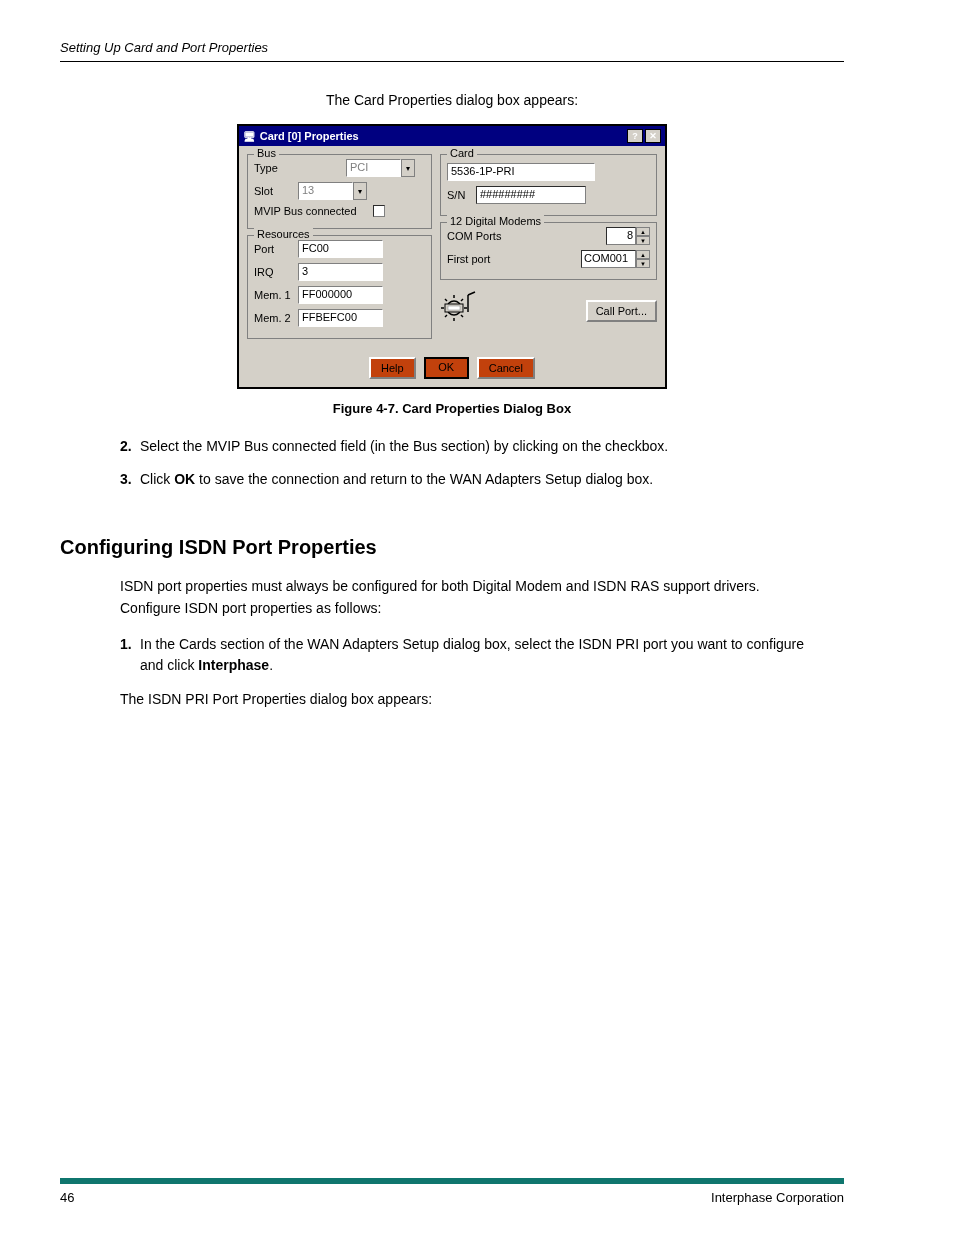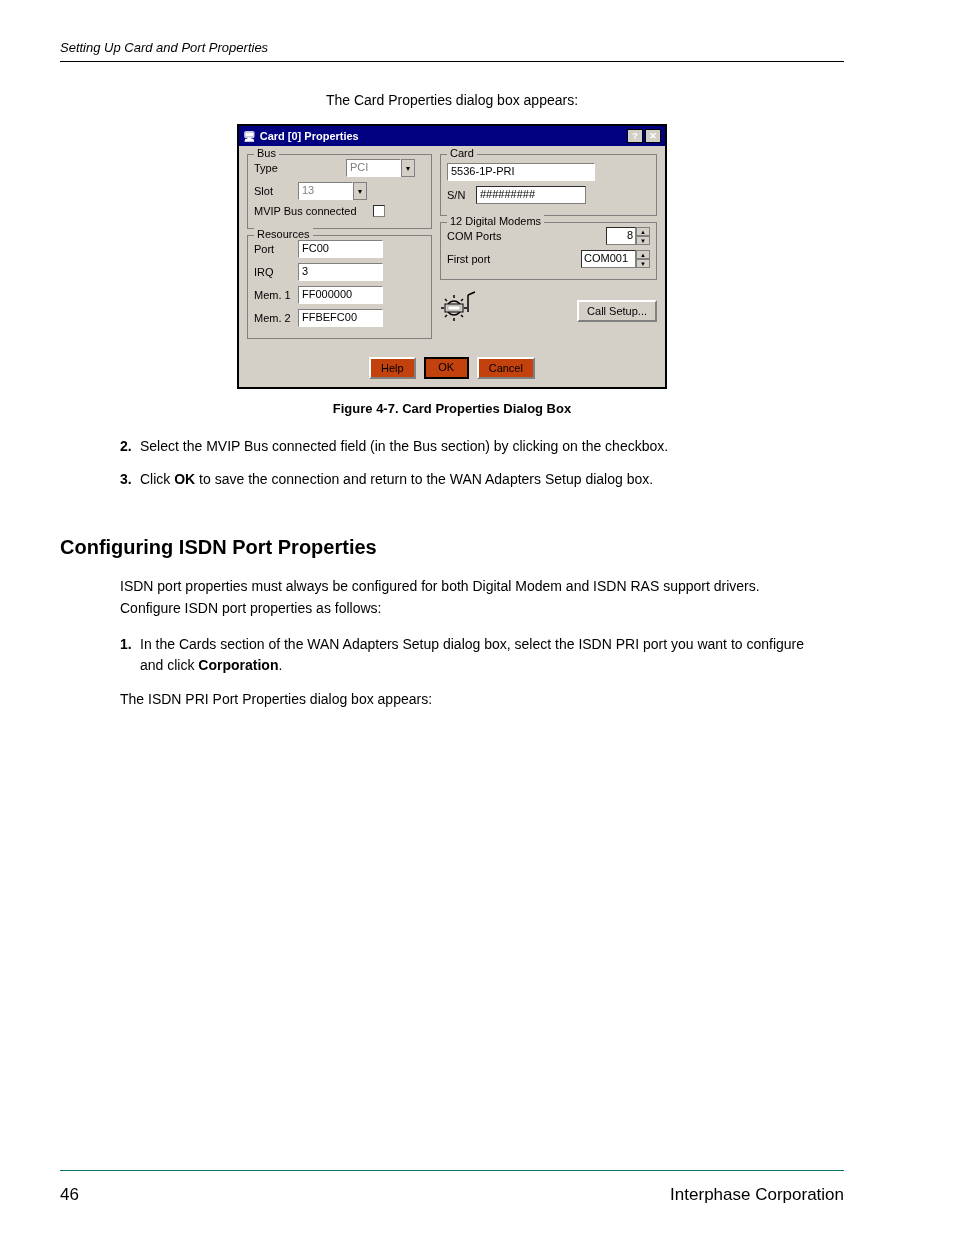--- a/index.html
+++ b/index.html
@@ -338,25 +338,25 @@
     }
 
     .bold { font-weight: bold; }
 
     
     .page-footer {
       position: absolute;
       bottom: 30px;
       left: 60px;
       right: 60px;
-      border-top: 1px solid #0f766e;
-      padding-top: 14px;
+      border-top: 6px solid #0f766e;
+      padding-top: 6px;
       display: flex;
       justify-content: space-between;
-      font-size: 17px;
+      font-size: 13px;
     }
 
     .sn-row {
       display: flex;
       align-items: center;
       gap: 4px;
       margin-bottom: 5px;
     }
 
     .sn-label {
@@ -523,21 +523,21 @@
                 <line x1="21" y1="11" x2="23" y2="9" stroke="#000" stroke-width="1.5"></line>
                 <line x1="7" y1="25" x2="5" y2="27" stroke="#000" stroke-width="1.5"></line>
 
                 <rect x="5" y="14" width="18" height="8" fill="#d4d0c8" stroke="#000" stroke-width="1"></rect>
                 <rect x="8" y="16" width="12" height="4" fill="#fff" stroke="#808080" stroke-width="0.5"></rect>
 
                 <line x1="28" y1="5" x2="28" y2="22" stroke="#000" stroke-width="1.5"></line>
                 <line x1="28" y1="5" x2="35" y2="2" stroke="#000" stroke-width="1.5"></line>
               </svg>
             </div>
-            <div class="call-setup-btn">Call Setup...</div>
+            <div class="call-setup-btn">Call Port...</div>
           </div>
 
         </div>
 
       </div>
 
       <div class="dialog-footer">
         <div class="footer-btn">Help</div>
         <div class="footer-btn footer-btn-ok">OK</div>
         <div class="footer-btn">Cancel</div>
@@ -559,21 +559,21 @@
     </li>
   </ol>
 
   <h2 class="section-heading">Configuring ISDN Port Properties</h2>
 
   <p class="section-body">ISDN port properties must always be configured for both Digital Modem and ISDN RAS support drivers. Configure ISDN port properties as follows:</p>
 
   <ol class="numbered-list">
     <li>
       <span class="num">1.</span>
-      <span>In the Cards section of the WAN Adapters Setup dialog box, select the ISDN PRI port you want to configure and click <span class="bold">Corporation</span>.</span>
+      <span>In the Cards section of the WAN Adapters Setup dialog box, select the ISDN PRI port you want to configure and click <span class="bold">Interphase</span>.</span>
     </li>
   </ol>
 
   <p class="section-body" style="margin-top:10px;">The ISDN PRI Port Properties dialog box appears:</p>
 
   <div class="page-footer">
     <span>46</span>
     <span>Interphase Corporation</span>
   </div>
 

